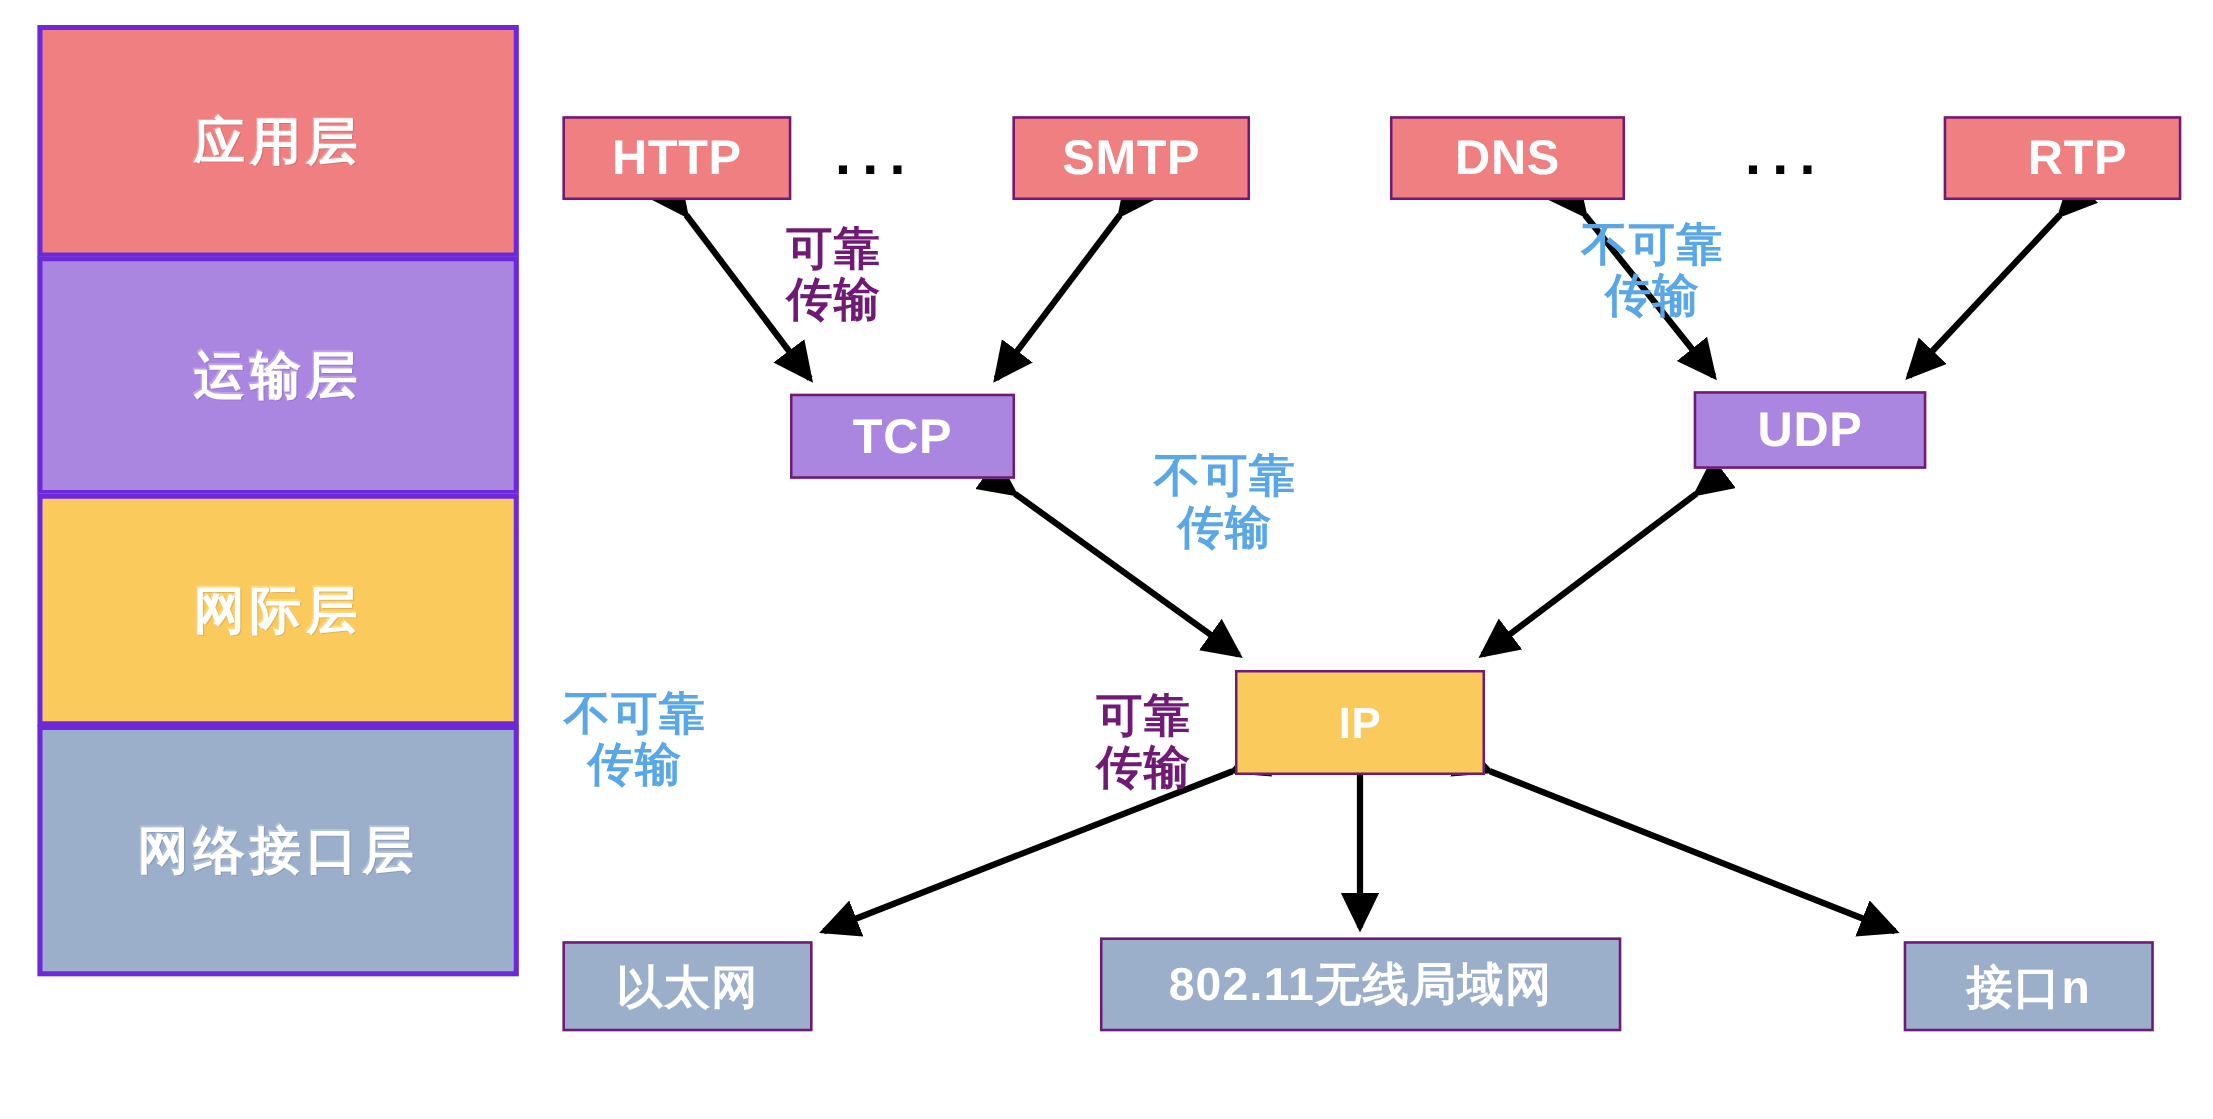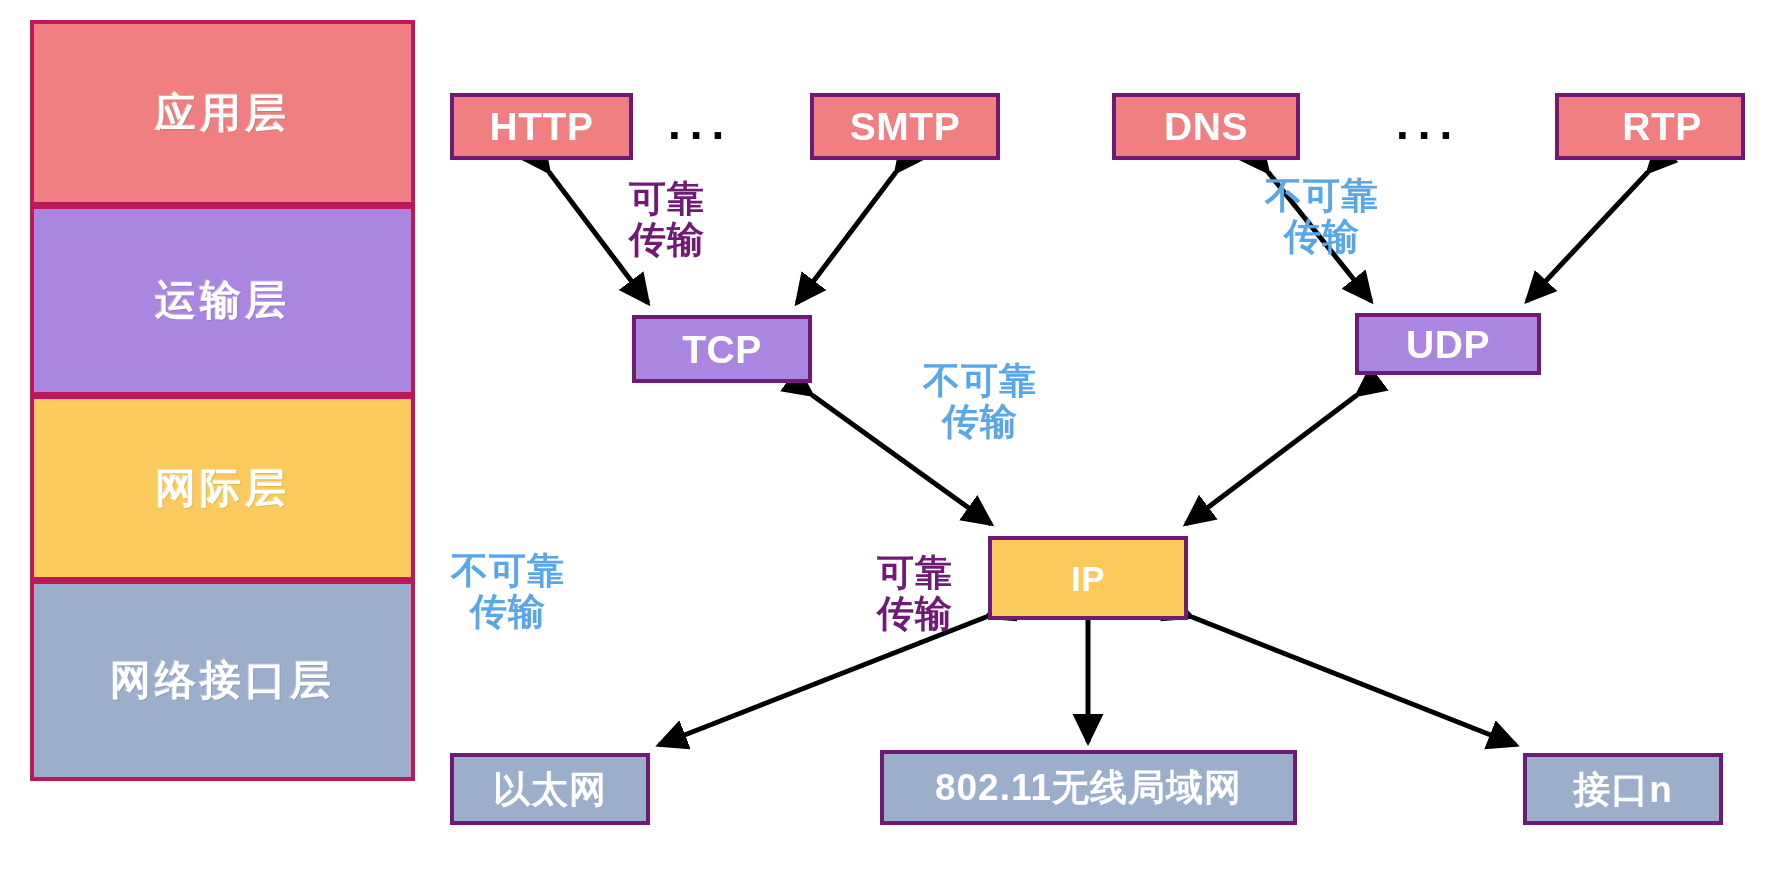--- a/index.html
+++ b/index.html
@@ -16,39 +16,39 @@
     width: 1770px;
     height: 895px;
     background: #ffffff;
     overflow: hidden;
   }
 
   
   .box {
     position: absolute;
     box-sizing: border-box;
-    border: 4px solid #701a75;
+    border: 2px solid #701a75;
     display: flex;
     align-items: center;
     justify-content: center;
     color: #ffffff;
     font-weight: bold;
     text-align: right;
     line-height: 1;
     white-space: nowrap;
     letter-spacing: 0.5px;
   }
 
   
   .layer {
     position: absolute;
     left: 30px;
     width: 385px;
     box-sizing: border-box;
-    border: 4px solid #be185d;
+    border: 4px solid #6d28d9;
     display: flex;
     align-items: center;
     justify-content: center;
     color: #ffffff;
     font-weight: bold;
     font-size: 41px;
     letter-spacing: 4px;
     text-shadow:
        1px  1px 0 rgba(0,0,0,0.10),
       -1px -1px 0 rgba(255,255,255,0.25);

